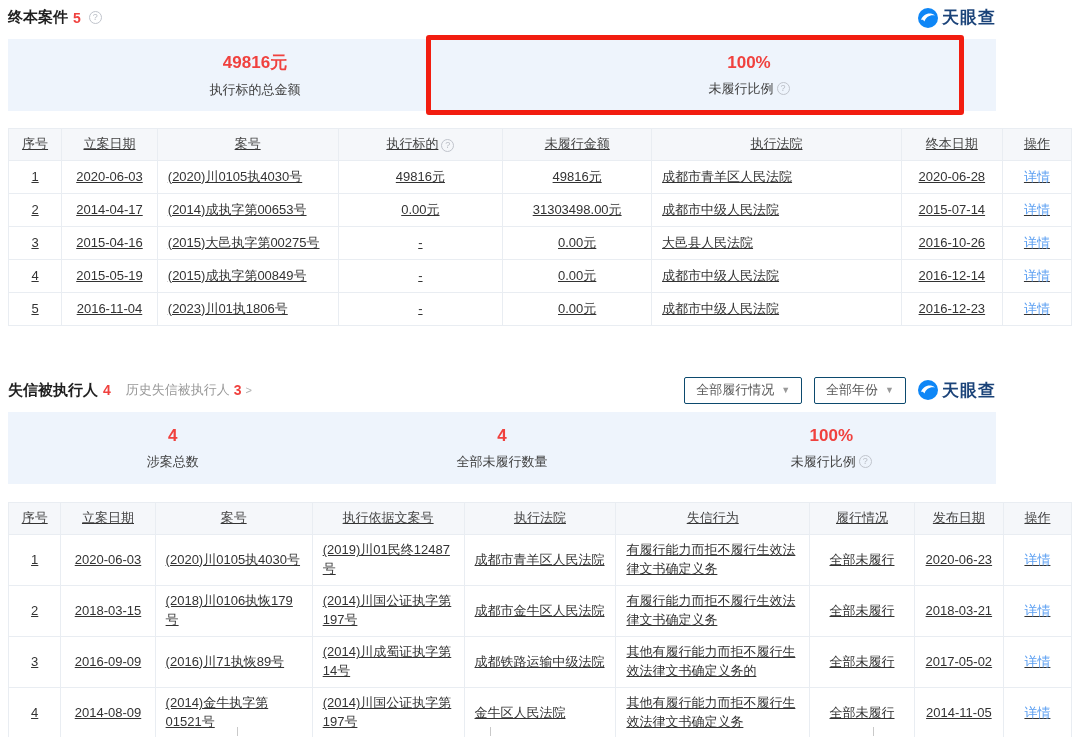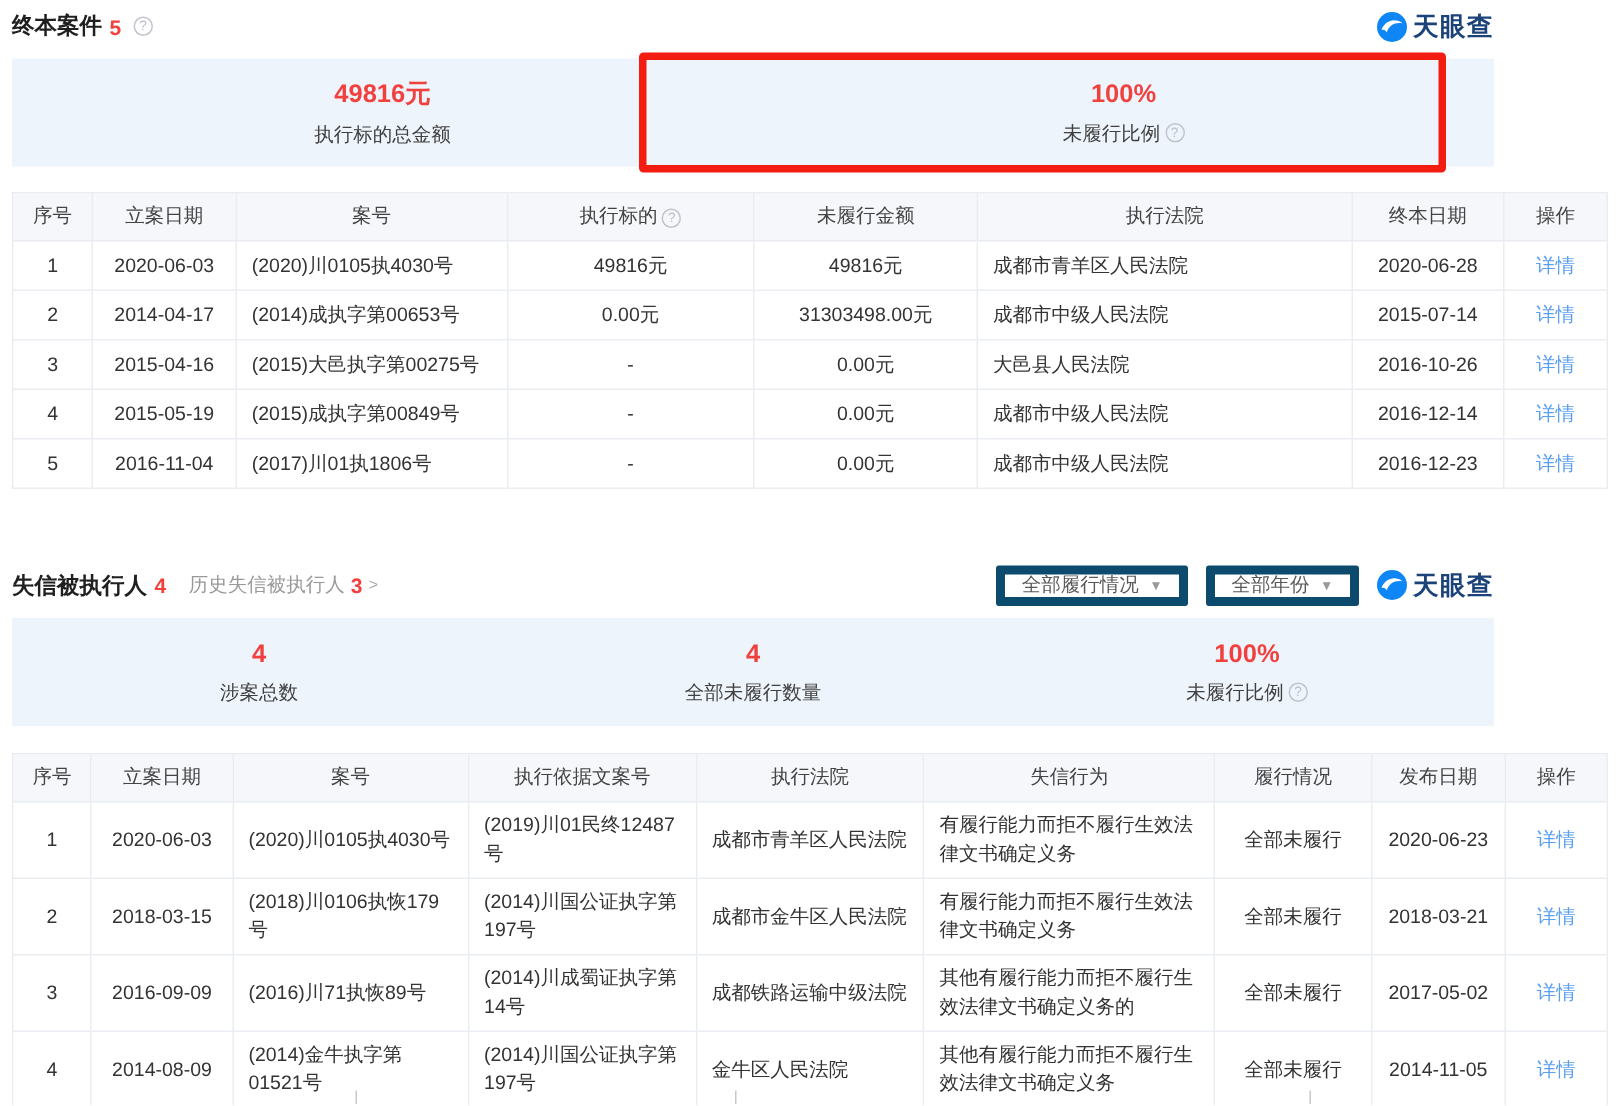--- a/index.html
+++ b/index.html
@@ -29,40 +29,40 @@
     color:#999; font-size:13px; cursor:pointer; text-decoration:none;
   }
   .chevron { color:#b0b0b0; font-size:11px; }
 
   .logo { display:inline-flex; align-items:center; gap:4px;text-align:center; }
   .logo-text { font-size:17px; font-weight:bold; color:#1b4379; letter-spacing:1px; }
 
   .header-right { display:inline-flex; align-items:center; gap:12px; }
   .dropdown {
     display:inline-flex; align-items:center; gap:7px; height:27px;
-    padding:0 11px; border:6px solid #0c4a6e; border-radius:2px;
+    padding:0 11px; border:1px solid #0c4a6e; border-radius:2px;
     background:#fff; color:#595959; font-size:13px; cursor:pointer;
   }
   .caret { font-size:9px; color:#999; }
 
   .stats-box {
     position:relative; margin:10px 8px 0; height:72px;
     background:#eef4fc; display:flex; align-items:center;
   }
   .stats-box2 { margin-top:8px; }
   .stat { flex:1; display:flex; flex-direction:column; align-items:center; justify-content:center; gap:7px; }
   .stat-value { font-size:17px; font-weight:bold; color:#f0413e; }
   .stat-label { font-size:13px; color:#404040; display:inline-flex; align-items:center; }
   .red-annotation {
     position:absolute; left:418px; top:-4px; width:538px; height:80px;
     border:5px solid #f21d10; border-radius:3px; pointer-events:none; z-index:5;
   }
 
   table {
-    width:1064px; margin:17px 8px 0; border-collapse:collapse; table-layout:fixed;
+    width:1064px; margin:17px 8px 0; border-collapse:collapse; table-layout:fixed;text-decoration:underline;
   }
   .t2 { margin-top:18px; }
   th, td { border:1px solid #e9edf2; font-weight:normal; padding:4px 10px; line-height:1.45; }
   th {
     background:#f5f7fa; color:#444; height:32px; text-align:center; font-size:13px;
   }
   td { color:#333; font-size:13px; }
   .t1 td { height:33px; }
   .t2 td { height:51px; }
   .al-center { text-align:center; }
@@ -161,21 +161,21 @@
             <td class="al-left">(2015)成执字第00849号</td>
             <td class="al-center">-</td>
             <td class="al-center">0.00元</td>
             <td class="al-left">成都市中级人民法院</td>
             <td class="al-center">2016-12-14</td>
             <td class="al-center"><a href="#" class="detail-link">详情</a></td>
           </tr>
           <tr>
             <td class="al-center">5</td>
             <td class="al-center">2016-11-04</td>
-            <td class="al-left">(2017)川01执1806号</td>
+            <td class="al-left">(2023)川01执1806号</td>
             <td class="al-center">-</td>
             <td class="al-center">0.00元</td>
             <td class="al-left">成都市中级人民法院</td>
             <td class="al-center">2016-12-23</td>
             <td class="al-center"><a href="#" class="detail-link">详情</a></td>
           </tr>
         </tbody>
       </table>
   </section>
 

